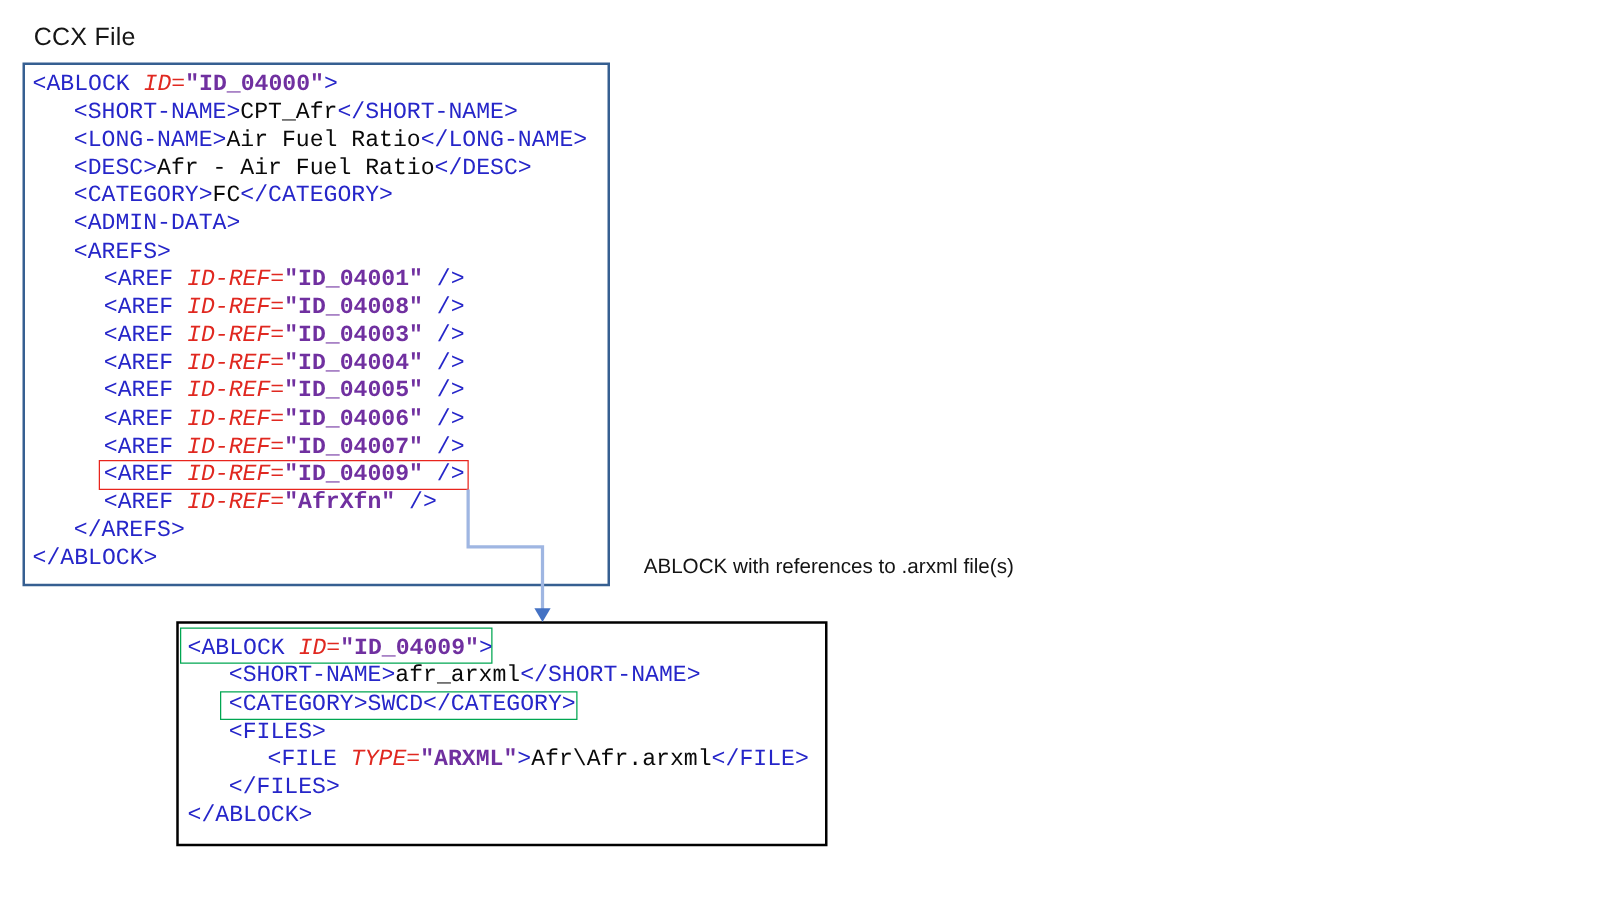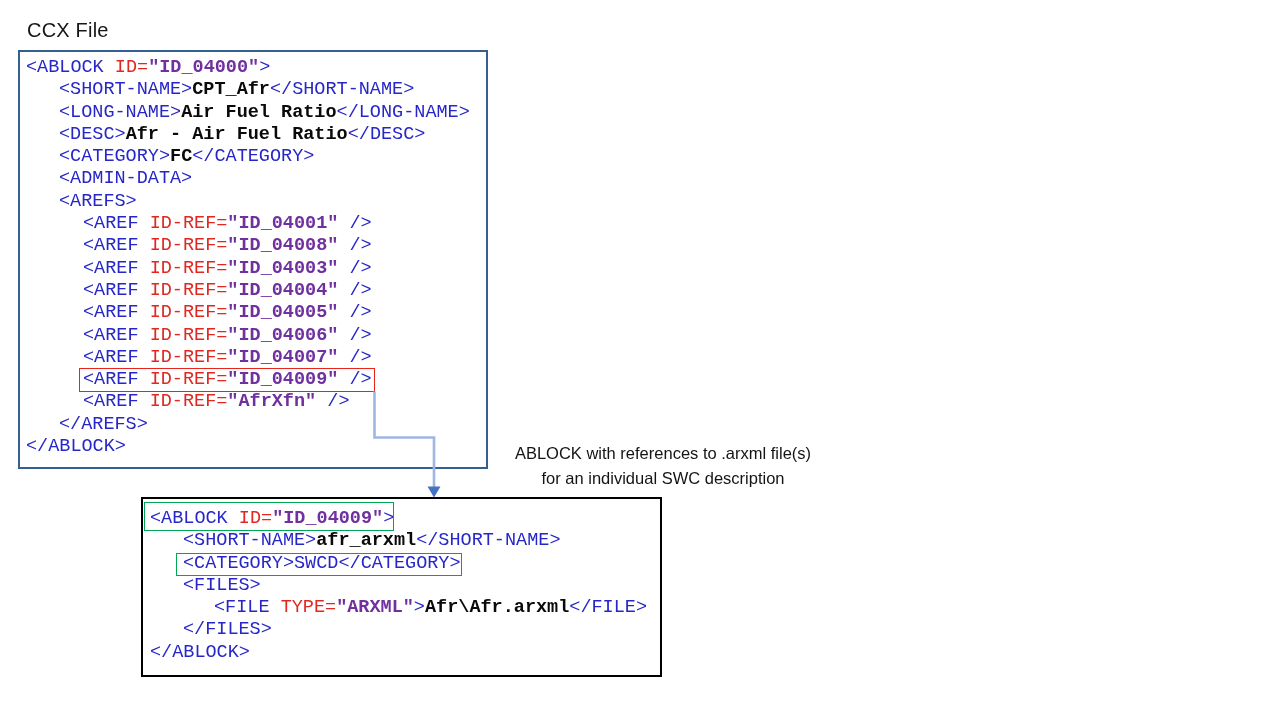--- a/index.html
+++ b/index.html
@@ -39,23 +39,23 @@
     left: 141px; top: 497px;
     width: 521px; height: 180px;
     border: 2px solid var(--detail_border, #000000);
     padding: 9px 0 0 7px;
   }
   .code-line { white-space: pre; }
   .ind1 { padding-left: 33px; }
   .box-main .ind2 { padding-left: 57px; }
   .box-detail .ind2 { padding-left: 64px; }
   .tok-tag  { color: var(--tag, #2626C9); }
-  .tok-attr { color: var(--attr, #E02820); }
+  .tok-attr { color: var(--attr, #E02820); font-style: italic; }
   .tok-val  { color: var(--val, #7030A0); font-weight: bold; }
-  .tok-txt  { color: var(--txt, #0A0A0A); font-weight: bold; }
+  .tok-txt  { color: var(--txt, #0A0A0A); font-weight: normal; }
   .hl { position: absolute; background: transparent; pointer-events: none; }
   .hl-red {
     left: 79px; top: 368px; width: 296px; height: 24px;
     border: 1.6px solid var(--red_hl, #E8241C);
   }
   .hl-green { border: 1.6px solid var(--green_hl, #00A651); }
   .hl-g1 { left: 144px; top: 502px; width: 250px; height: 29px; }
   .hl-g2 { left: 176px; top: 553px; width: 286px; height: 23px; }
   .annotation {
     position: absolute;
@@ -84,21 +84,20 @@
   <div class="hl hl-red"></div>
 
   <div class="code-box box-detail"><div class="code-line ind0"><span class="tok-tag">&lt;ABLOCK </span><span class="tok-attr">ID=</span><span class="tok-val">"ID_04009"</span><span class="tok-tag">&gt;</span></div><div class="code-line ind1"><span class="tok-tag">&lt;SHORT-NAME&gt;</span><span class="tok-txt">afr_arxml</span><span class="tok-tag">&lt;/SHORT-NAME&gt;</span></div><div class="code-line ind1"><span class="tok-tag">&lt;CATEGORY&gt;SWCD&lt;/CATEGORY&gt;</span></div><div class="code-line ind1"><span class="tok-tag">&lt;FILES&gt;</span></div><div class="code-line ind2"><span class="tok-tag">&lt;FILE </span><span class="tok-attr">TYPE=</span><span class="tok-val">"ARXML"</span><span class="tok-tag">&gt;</span><span class="tok-txt">Afr\Afr.arxml</span><span class="tok-tag">&lt;/FILE&gt;</span></div><div class="code-line ind1"><span class="tok-tag">&lt;/FILES&gt;</span></div><div class="code-line ind0"><span class="tok-tag">&lt;/ABLOCK&gt;</span></div></div>
 
   <div class="hl hl-green hl-g1"></div>
 
   <div class="hl hl-green hl-g2"></div>
 
   <div class="annotation">
     <div>ABLOCK with references to .arxml file(s)</div>
-    <div>for an individual SWC description</div>
   </div>
 
   <svg class="connector" width="1280" height="720" viewBox="0 0 1280 720">
     <polyline points="374.5,391.5 374.5,437.5 434,437.5 434,488" style="fill:none; stroke:var(--connector, #9FB6E2); stroke-width:2.6"></polyline>
     <polygon points="427.5,486.5 440.5,486.5 434,497.5" style="fill:var(--arrow, #4472C4)"></polygon>
   </svg>
 
 </div>
 
 </body></html>

